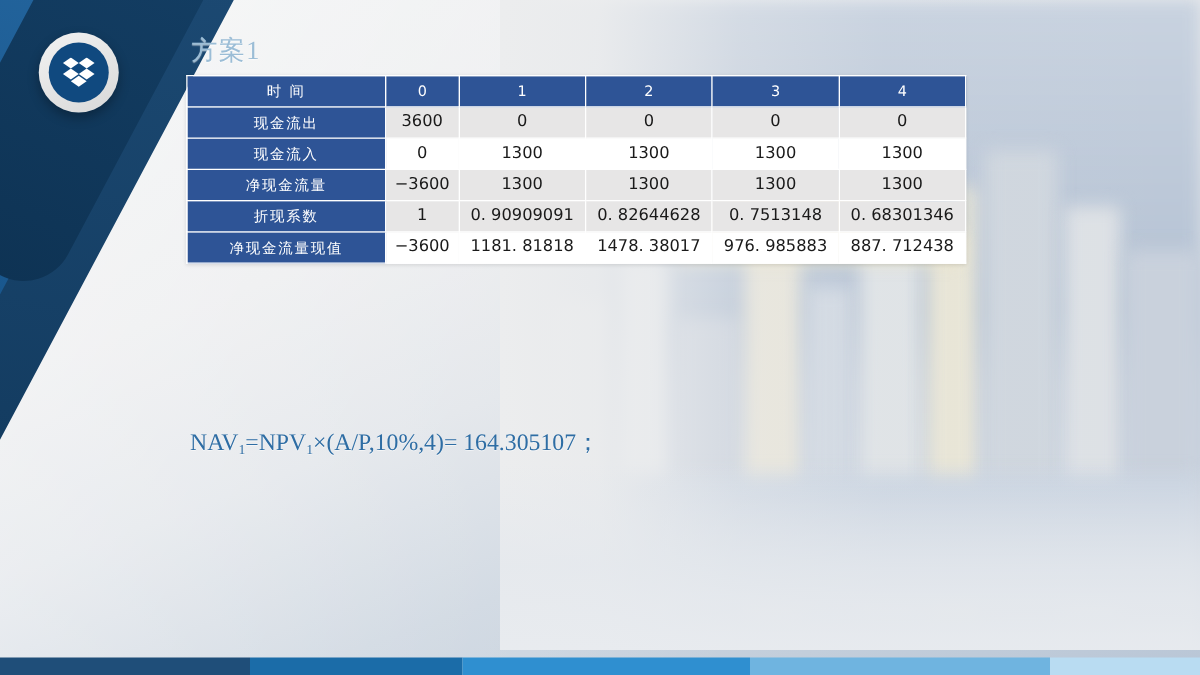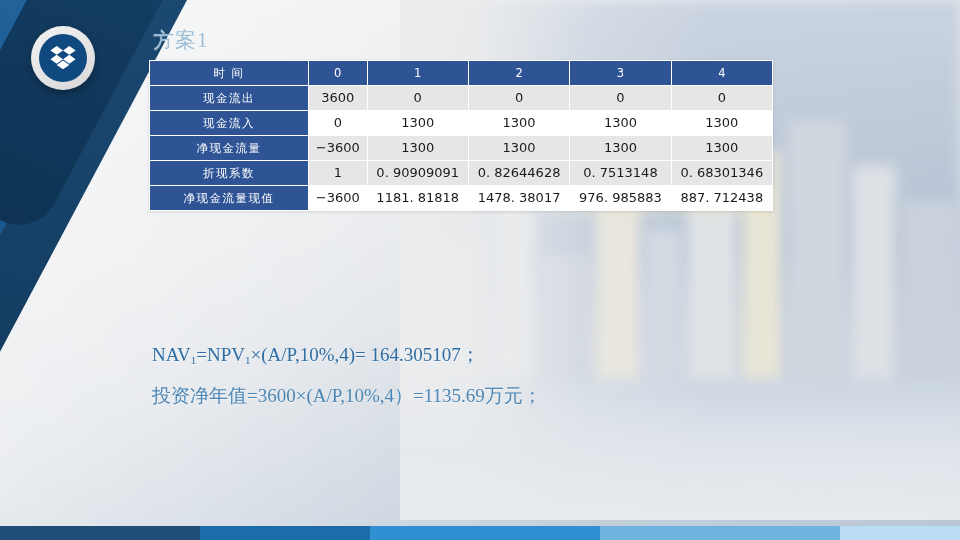--- a/index.html
+++ b/index.html
@@ -188,21 +188,20 @@
           <td class="val">1181. 81818</td>
           <td class="val">1478. 38017</td>
           <td class="val">976. 985883</td>
           <td class="val">887. 712438</td>
         </tr>
       </tbody>
   </table>
 
   <div class="lines">
       <div class="ln">NAV<sub>1</sub>=NPV<sub>1</sub>×(A/P,10%,4)= 164.305107；</div>
-      <div class="ln cn">投资净年值=3600×(A/P,10%,4）=1135.69万元；</div>
     </div>
 
   <div class="botstrip">
       <span style="background: rgb(31, 78, 121); width: 200px;"></span>
       <span style="background: rgb(27, 108, 168); width: 170px;"></span>
       <span style="background: rgb(47, 143, 208); width: 230px;"></span>
       <span style="background: rgb(111, 180, 224); width: 240px;"></span>
       <span style="background: rgb(185, 220, 242); width: 120px;"></span>
     </div>
 

